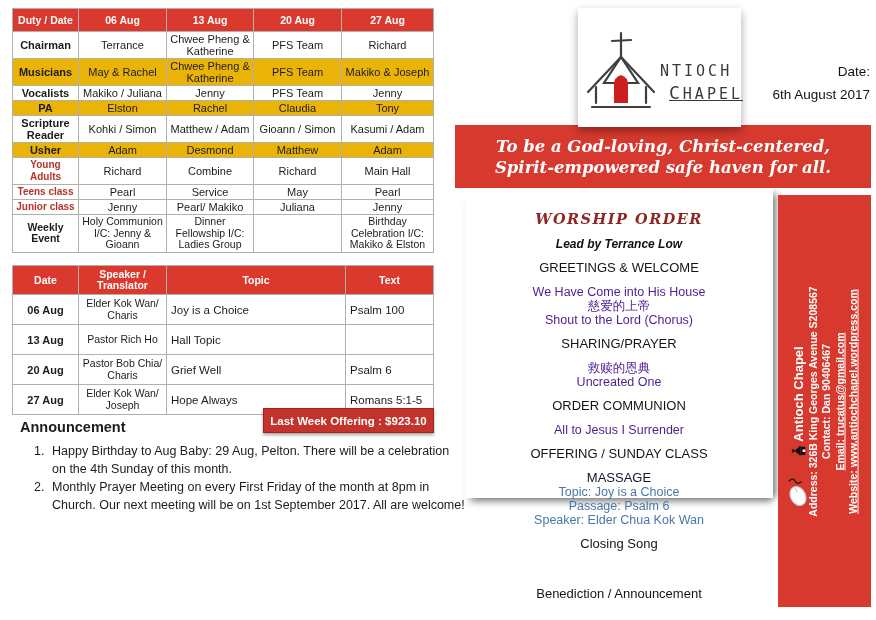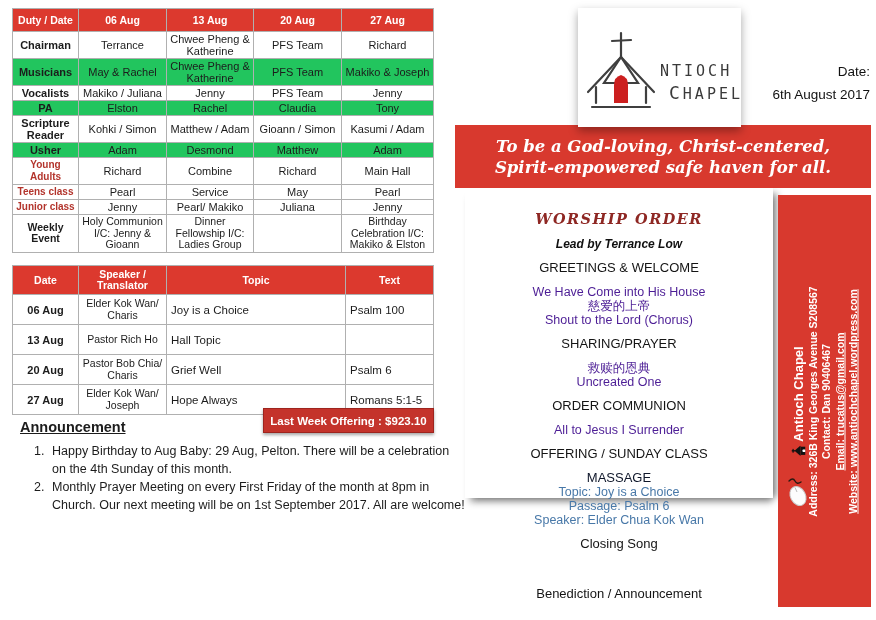--- a/index.html
+++ b/index.html
@@ -7,43 +7,43 @@
   .abs{position:absolute;}
 
   
   table{border-collapse:collapse;table-layout:fixed;}
   .roster{left:12px;top:8px;width:421px;}
   .roster td,.roster th,.sched td,.sched th{border:1px solid #b0b0b0;text-align:center;vertical-align:middle;padding:1px 3px;}
   .red-head th{background:#dc392e;color:#fff;font-weight:bold;font-size:10.5px;line-height:11px;}
   .roster .red-head th{height:20px;}
   .roster td{font-size:11px;line-height:12px;}
   .roster td.lbl{font-weight:bold;font-size:11px;}
-  .roster tr.shaded td{background:#22c55e;}
+  .roster tr.shaded td{background:#eab308;}
   .roster td.lbl.redlbl{color:#b3342c;font-size:10px;}
   .roster tr.evt td{font-size:10.5px;line-height:11.5px;}
   .sched{left:12px;top:265px;width:421px;}
   .sched .red-head th{height:26px;}
   .sched td{font-size:11px;line-height:12px;height:27px;}
   .sched td.date{font-weight:bold;}
   .sched td.speaker{font-size:10.5px;line-height:11.5px;}
   .sched td.topic,.sched td.text{text-align:left;padding-left:4px;font-size:11.5px;}
 
   
   .offer-badge{left:263px;top:408px;width:169px;height:23px;background:#c4332b;border:1px solid #9e241e;
     box-shadow:0 2px 3px rgba(0,0,0,.35);color:#fff;font-weight:bold;font-size:11.5px;
     display:flex;align-items:center;justify-content:center;}
-  .ann-title{left:20px;top:419px;font-size:14.5px;font-weight:bold;text-decoration:underline;}
+  .ann-title{left:20px;top:419px;font-size:14.5px;font-weight:bold;}
   .ann-list{left:20px;top:443px;width:418px;margin:0;padding:0 0 0 28px;font-size:12.5px;line-height:17.5px;}
   .ann-list li{margin:0 0 1px 0;padding-left:4px;}
 
   
   .logo-card{left:578px;top:8px;width:163px;height:119px;background:#fff;box-shadow:0 4px 9px rgba(0,0,0,.35);z-index:3;}
   .logo-text{position:absolute;left:82px;top:52px;font-family:"DejaVu Sans Mono",monospace;color:#3a3a3a;
     font-size:15px;letter-spacing:3px;line-height:22px;white-space:nowrap;}
-  .logo-text .l2{margin-left:9px;display:block;}
+  .logo-text .l2{margin-left:9px;display:block;text-decoration:underline;}
   .logo-text .l2::first-letter{font-size:18px;}
   .banner{left:455px;top:125px;width:416px;height:63px;background:#d8392e;z-index:1;
     display:flex;flex-direction:column;align-items:center;justify-content:center;
     font-family:"DejaVu Serif",serif;font-style:italic;font-weight:bold;font-size:16.5px;line-height:21px;color:#fff;text-align:center;}
   .paper{left:465px;top:188px;width:308px;height:310px;background:#fff;z-index:0;
     box-shadow:7px 2px 7px -3px rgba(0,0,0,.38),2px 7px 7px -3px rgba(0,0,0,.38);
     text-align:center;padding-top:15px;box-sizing:border-box;}
   .w-title{font-family:"DejaVu Serif",serif;font-style:italic;font-weight:bold;font-size:14.5px;
     letter-spacing:1.5px;color:#8e2723;margin:7px 0 0 0;}
   .wblock{margin-top:10px;font-size:12.5px;line-height:14px;}

